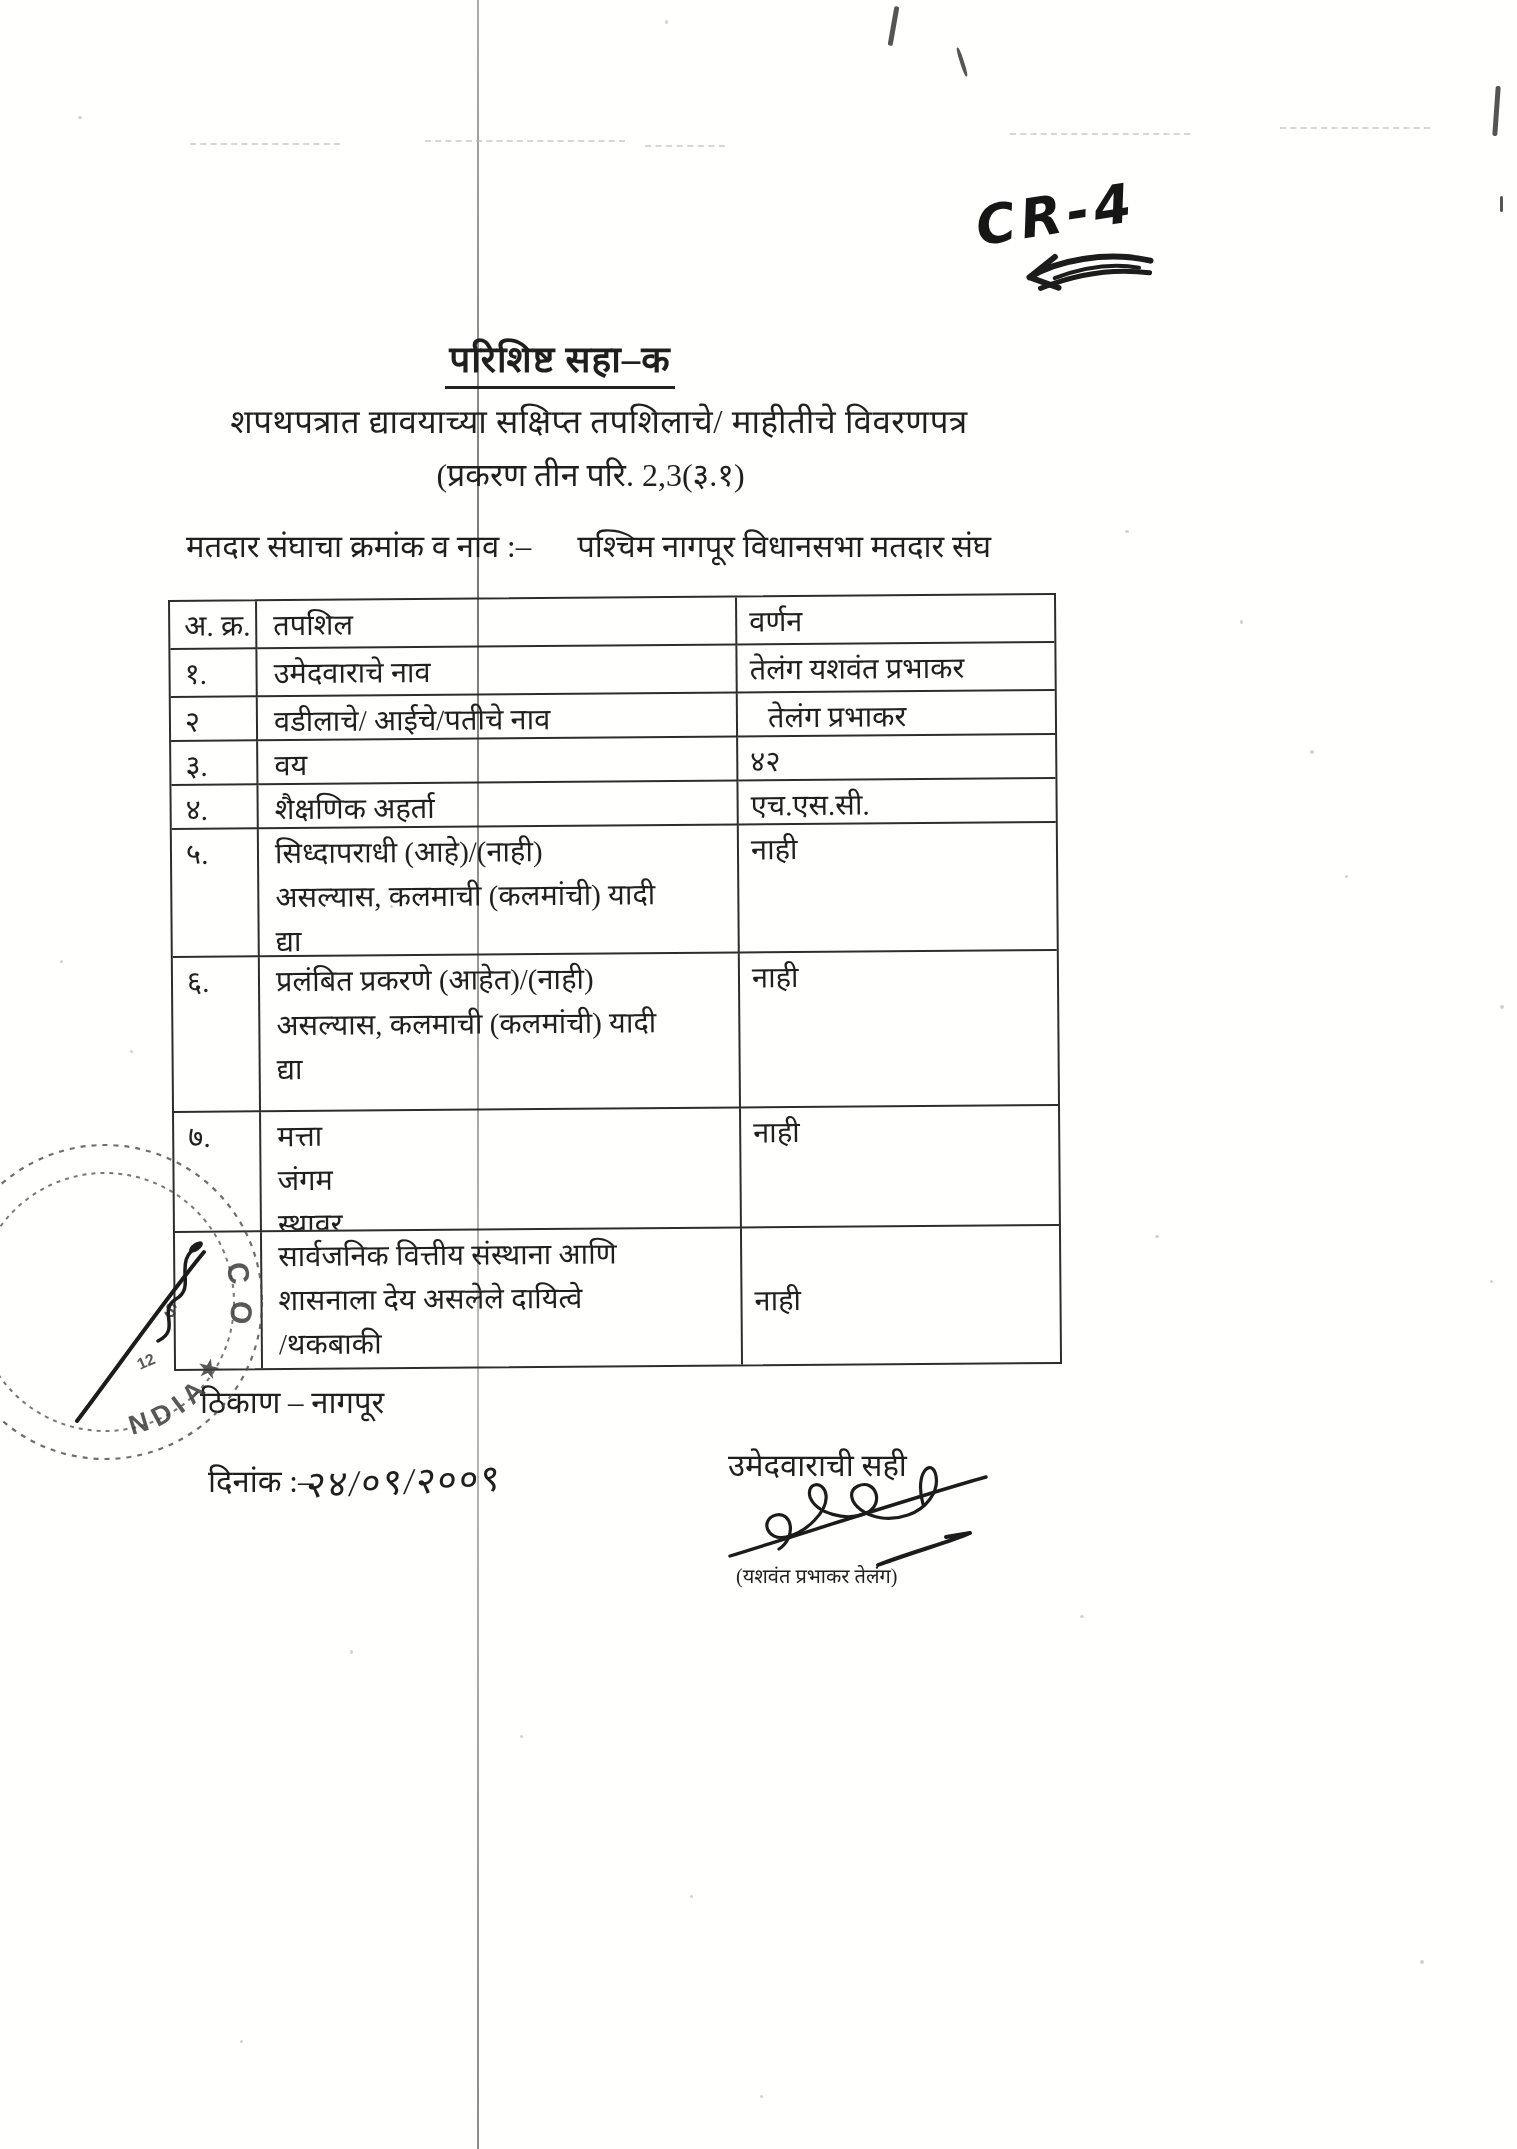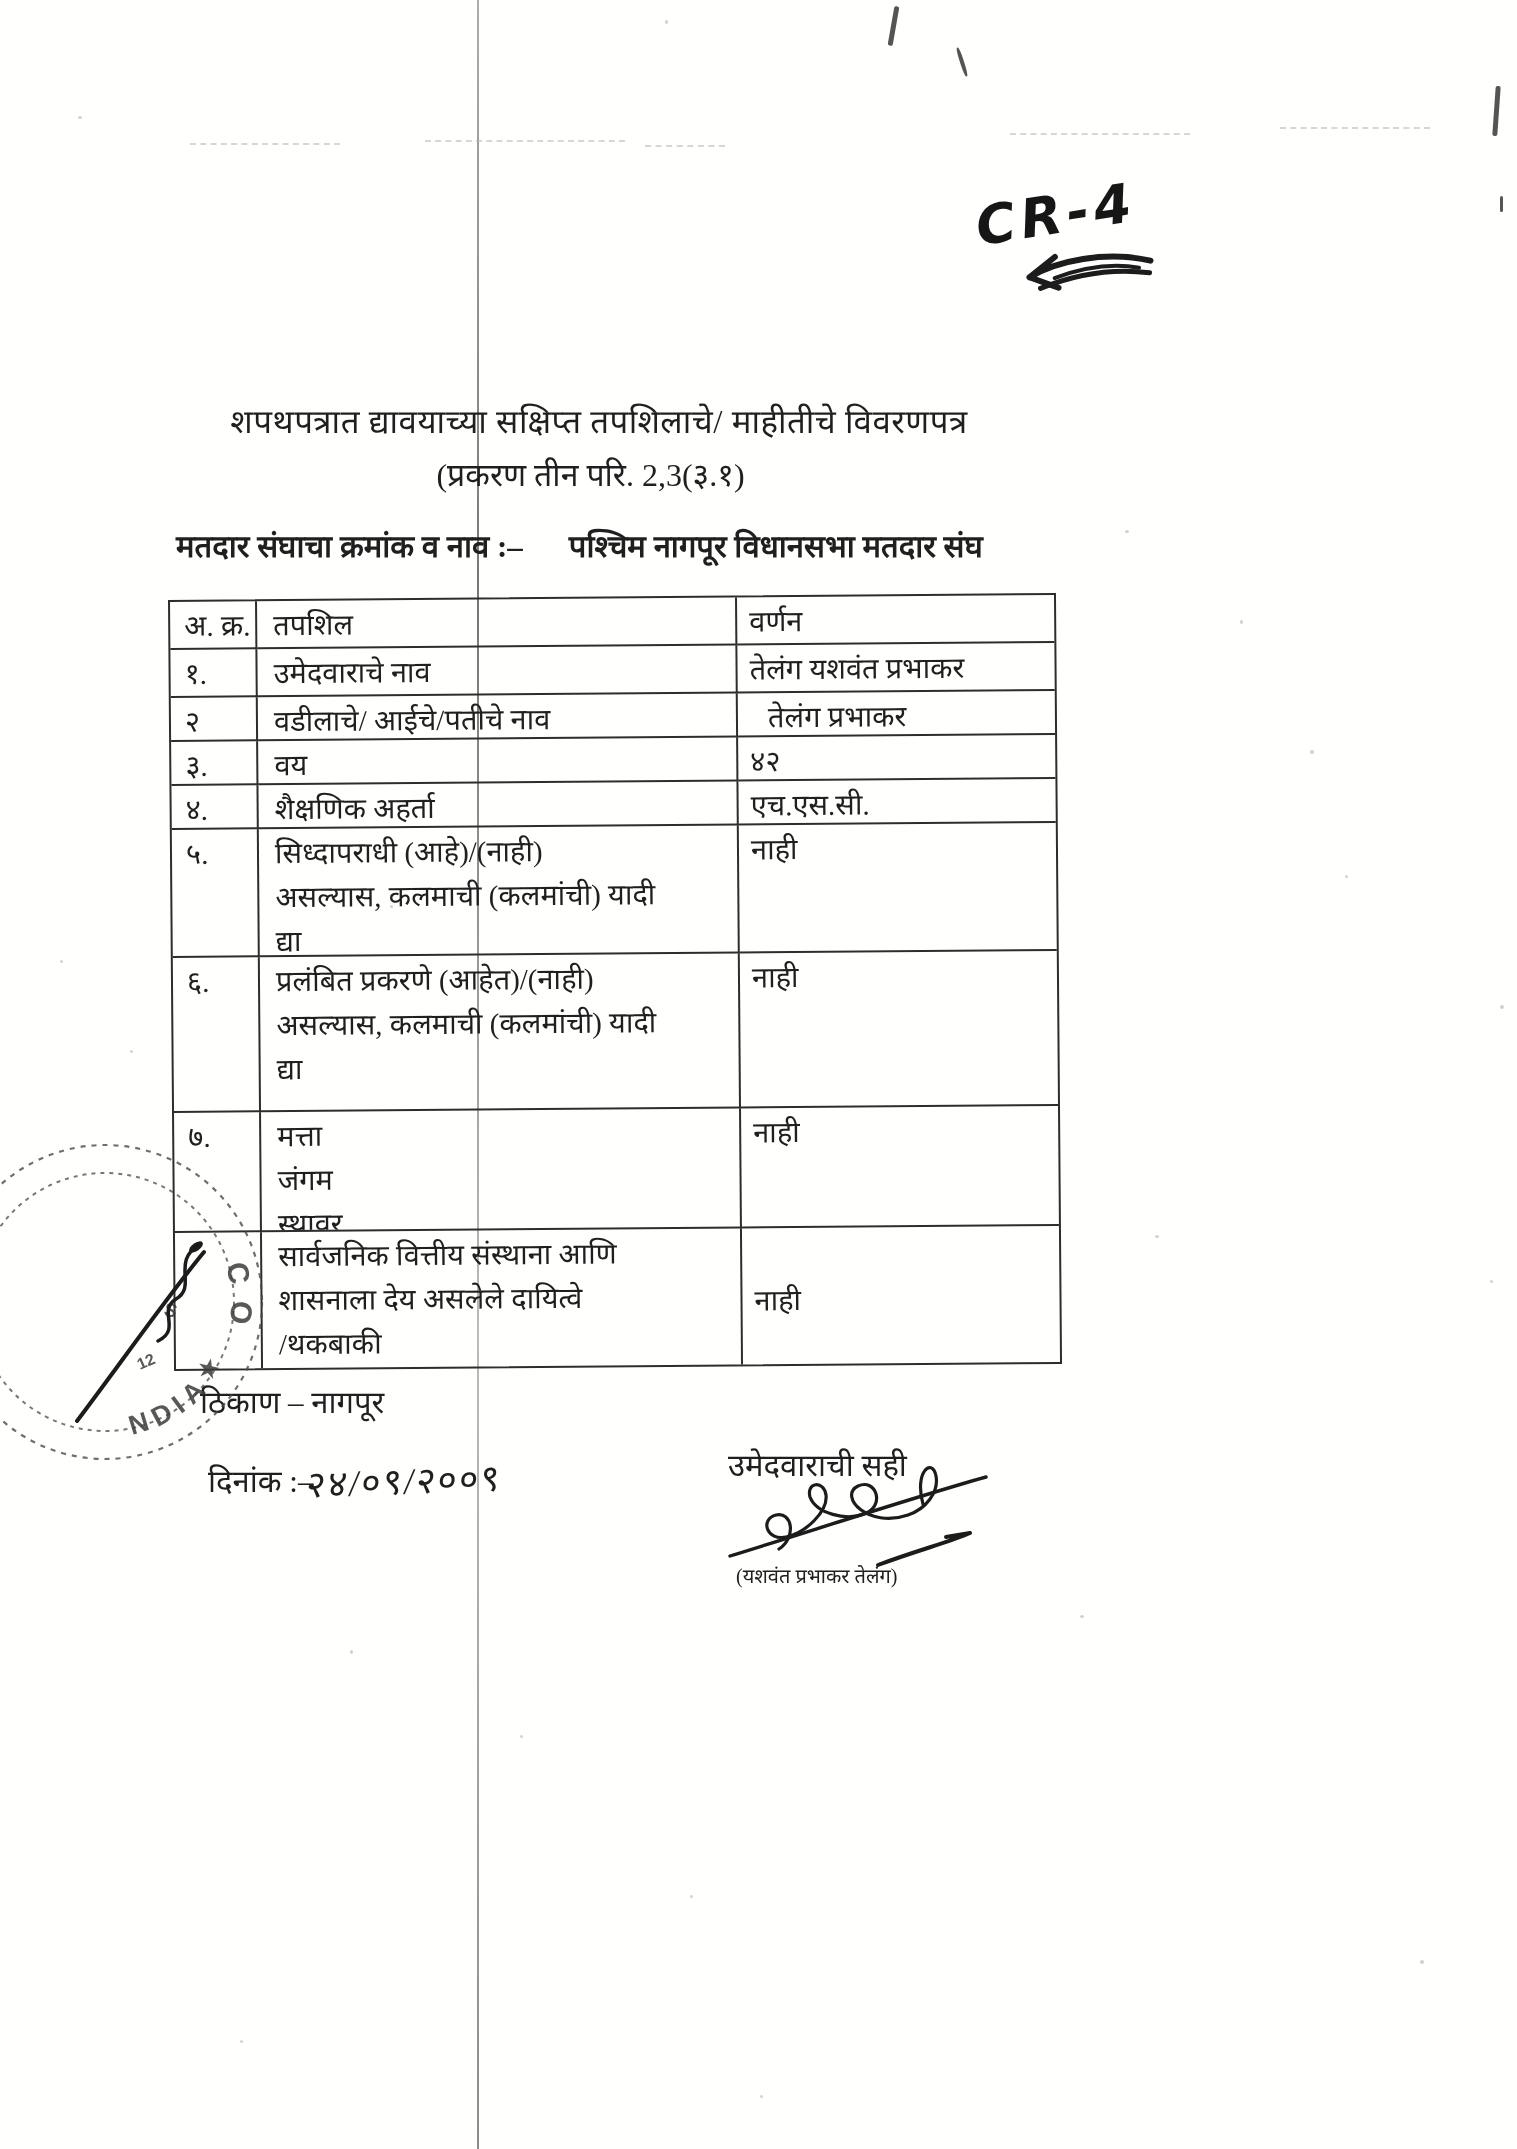--- a/index.html
+++ b/index.html
@@ -27,22 +27,22 @@
   }
   .subtitle{
     position:absolute;left:144px;top:398px;width:910px;
     text-align:center;font-size:33px;letter-spacing:.5px;
   }
   .reference{
     position:absolute;left:168px;top:452px;width:845px;
     text-align:center;font-size:32px;
   }
   .voter-line{
-    position:absolute;left:176px;top:524px;width:1100px;
-    font-size:31px;white-space:nowrap;font-weight:bold;
+    position:absolute;left:186px;top:524px;width:1100px;
+    font-size:31px;white-space:nowrap;
   }
   .voter-line .val{margin-left:46px;}
   
   .doc-table{
     position:absolute;left:168px;top:600px;
     display:grid;
     grid-template-columns:87px 480px 317px;
     grid-template-rows:48px 48px 44px 44px 44px 128px 155px 120px 136px;
     border:2px solid #2d2d2d;
     font-size:29px;line-height:44px;
@@ -92,20 +92,23 @@
     <g transform="rotate(-9 120 60)">
       <text class="cr4-text" x="20" y="80" font-size="54" letter-spacing="5">CR-4</text>
     </g>
     <g transform="translate(42,100) rotate(-5)">
       <path class="ink" stroke-width="6" d="M 152,24 C 108,10 58,16 30,30 M 30,30 L 57,12 M 30,30 L 58,43"></path>
       <path class="ink" stroke-width="5" d="M 150,36 C 104,26 66,34 40,42"></path>
       <path class="ink" stroke-width="4" d="M 140,30 C 110,22 80,26 55,33"></path>
     </g>
   </svg>
 
+  <div class="title">
+    <span>परिशिष्ट सहा–क</span>
+  </div>
   <div class="subtitle">शपथपत्रात द्यावयाच्या सक्षिप्त तपशिलाचे/ माहीतीचे विवरणपत्र</div>
   <div class="reference">(प्रकरण तीन परि. 2,3(३.१)</div>
 
   <div class="voter-line">
     <span>मतदार संघाचा क्रमांक व नाव :–</span><span class="val">पश्चिम नागपूर विधानसभा मतदार संघ</span>
   </div>
 
   <div class="doc-table">
     <div class="cell c-sr">अ. क्र.</div>
     <div class="cell c-detail">तपशिल</div>

